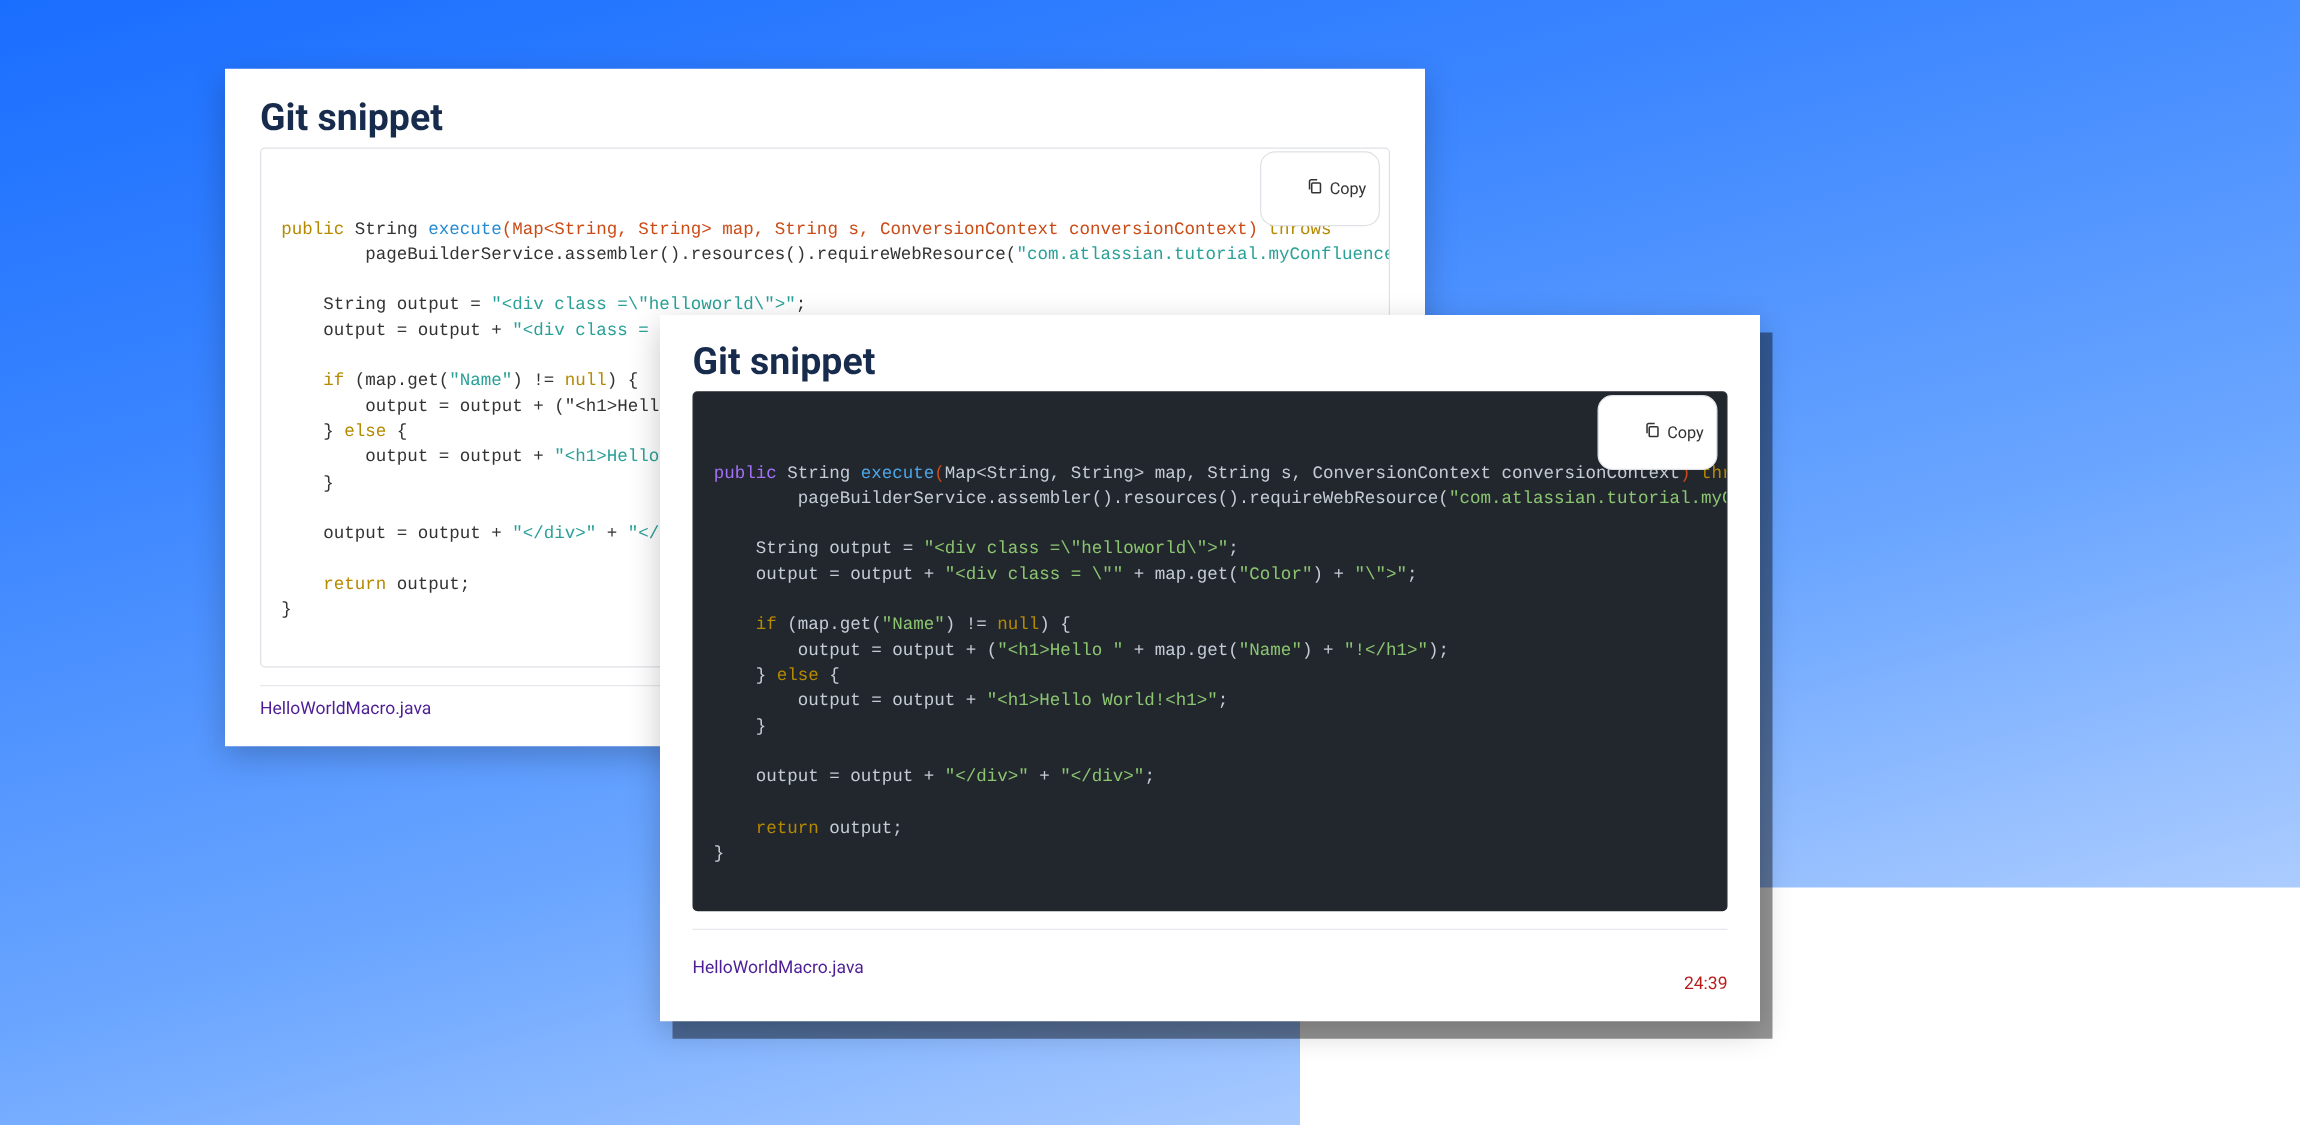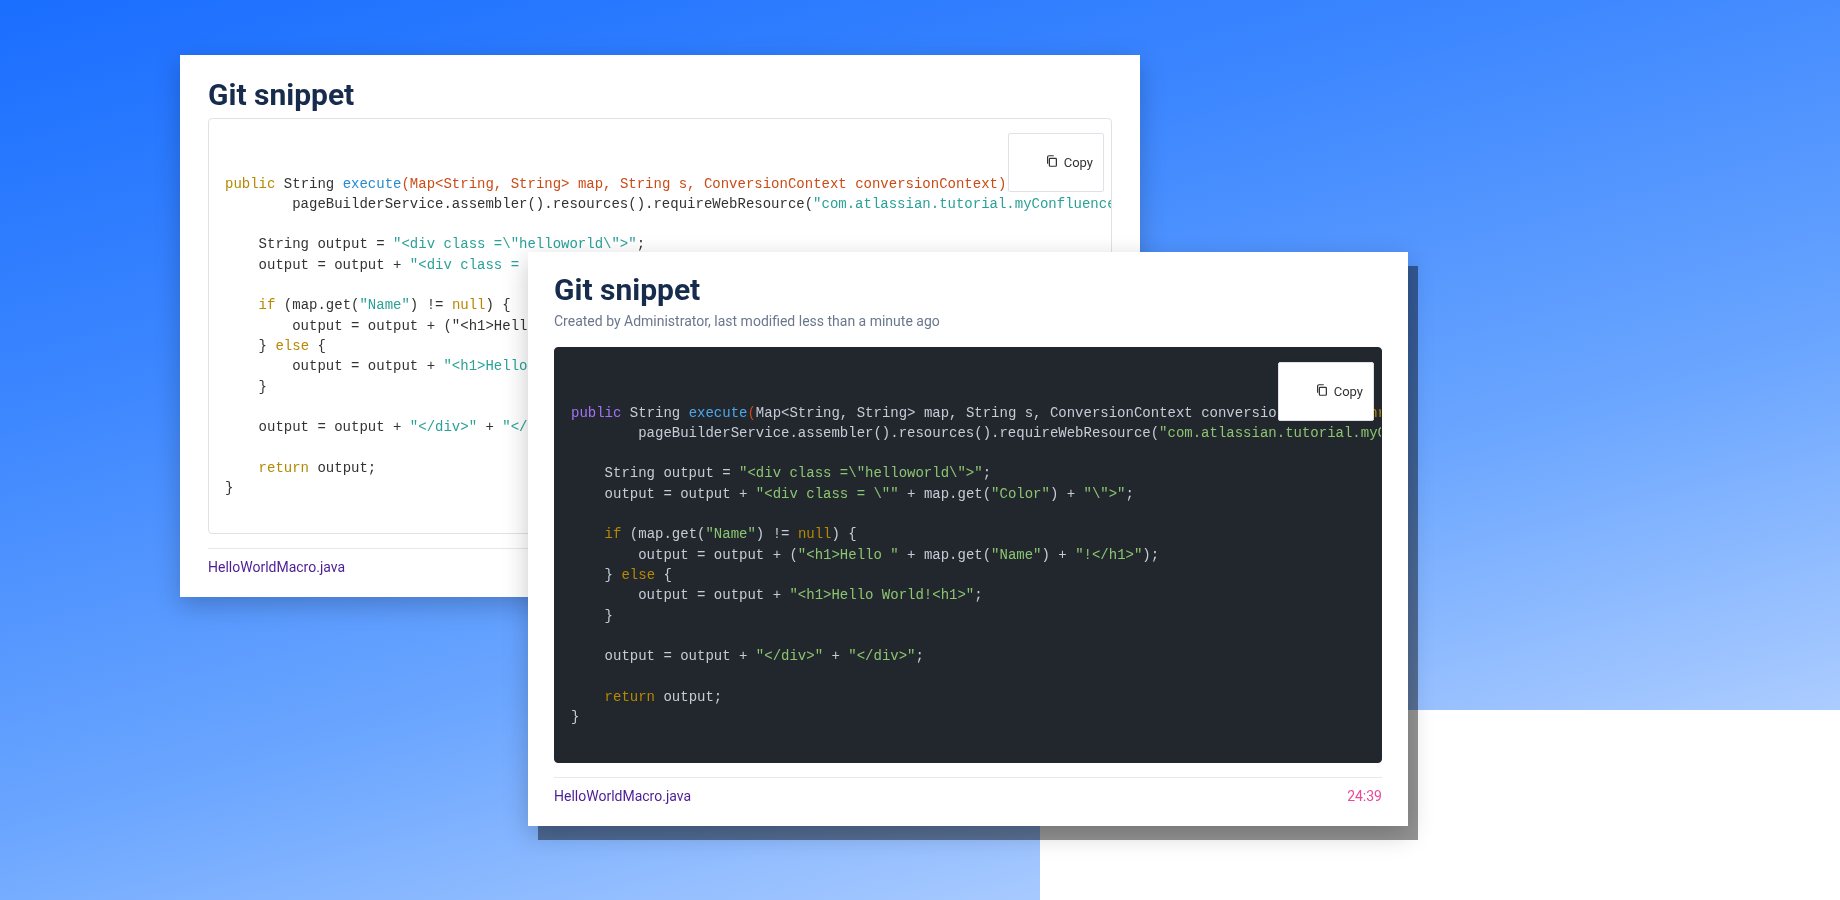--- a/index.html
+++ b/index.html
@@ -61,25 +61,25 @@
     overflow: hidden;
     color: #333;
   }
   .codebox.dark {
     background: #22272e;
     border-color: #22272e;
     color: #adbac7;
   }
   .copy-btn {
     position: absolute;
-    top: 14px;
+    top: 2px;
     right: 7px;
     background: #fff;
     border: 1px solid #dfe1e6;
-    border-radius: 2px;
+    border-radius: 12px;
     padding: 5px 10px;
     font-size: 13px;
     color: #333;
     display: flex;
     align-items: center;
     gap: 5px;
     cursor: pointer;
     font-family: -apple-system, BlinkMacSystemFont, "Segoe UI", Roboto, sans-serif;
   }
   .copy-btn svg { width: 14px; height: 14px; }
@@ -91,21 +91,22 @@
     padding-top: 10px;
     border-top: 1px solid #e5e8ec;
     font-size: 14px;
   }
   .file-link {
     color: #4c1d95;
     text-decoration: none;
     cursor: pointer;
   }
   .timestamp {
-    color: #ec4899;
+    color: #b91c1c;
+    margin-top: 25px;
   }
   
   .lt-kw   { color: #b58900; }
   .lt-fn   { color: #268bd2; }
   .lt-op   { color: #cb4b16; }
   .lt-str  { color: #2aa198; }
   
   .dk-kw   { color: #b58900; }
   .dk-decl { color: #a371f7; }   
   .dk-fn   { color: #4da6e8; }
@@ -149,21 +150,20 @@
 <span>}</span>
   </div>
 
   <div class="footer-row">
     <a class="file-link">HelloWorldMacro.java</a>
   </div>
 </div>
 
 <div class="card card-dark">
   <div class="title">Git snippet</div>
-  <div class="meta">Created by Administrator, last modified less than a minute ago</div>
 
   <div class="codebox dark">
     <button class="copy-btn">
       <span>
         <svg viewBox="0 0 16 16" fill="none" stroke="currentColor" stroke-width="1.4">
           <rect x="5" y="5" width="8" height="9" rx="1"></rect>
           <path d="M3 11V3.5C3 2.7 3.7 2 4.5 2H10"></path>
         </svg>
       </span>
       <span>Copy</span>

